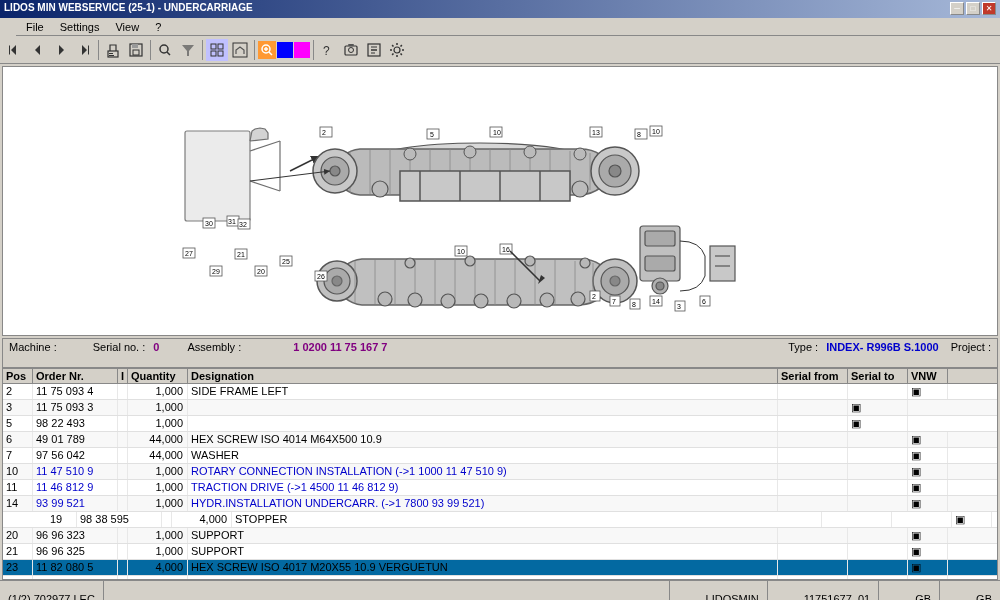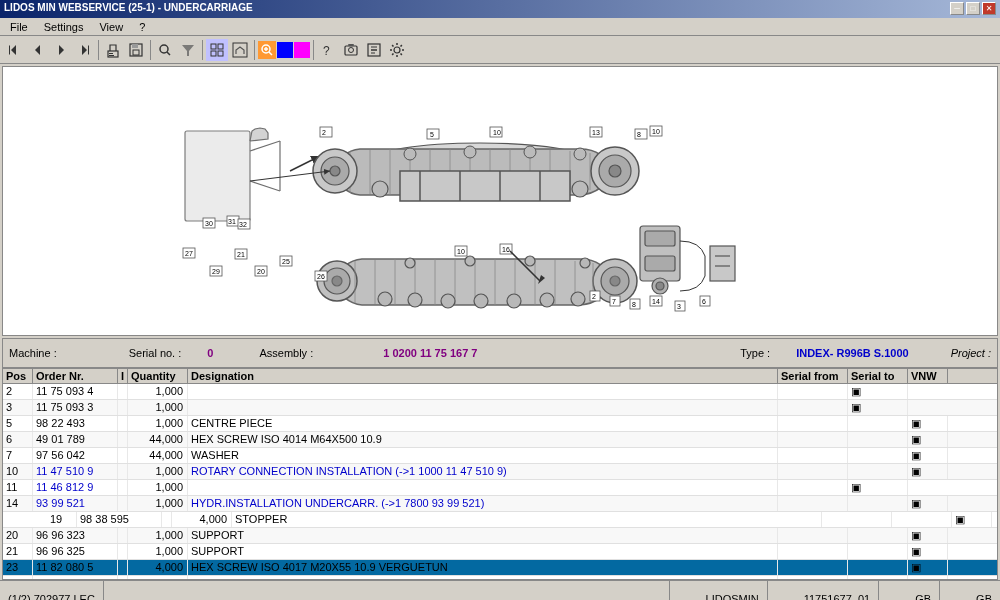--- a/index.html
+++ b/index.html
@@ -29,20 +29,21 @@
     .title-bar-btn.close { background: #c0392b; color: white; }
 
     
     .menu-bar {
       background: #d4d0c8;
       border-bottom: 1px solid #888;
       display: flex;
       padding: 1px 2px;
       height: 18px;
       align-items: center;
+      margin-left: 16px;
     }
     .menu-item {
       padding: 1px 8px;
       font-size: 11px;
       cursor: pointer;
     }
 
     
     .toolbar {
       background: #d4d0c8;
@@ -81,22 +82,22 @@
       overflow: hidden;
     }
 
     
     .info-bar {
       background: #d4d0c8;
       border: 1px solid #888;
       margin: 0 2px;
       padding: 2px 6px;
       display: flex;
-      gap: 26px;
-      align-items: center;
+      gap: 8px;
+      align-items: flex-start;
       font-size: 11px;
       flex: 0 0 30px;
     }
     .info-label { color: #000; }
     .info-value { color: #800080; font-weight: bold; }
     .info-value.blue { color: #0000cc; }
 
     
     .table-area {
       flex: 1;
@@ -515,59 +516,59 @@
   <div class="info-bar">
     <span class="info-label">Machine :</span>
     <span class="info-value blue"></span>
     <span class="info-label" style="margin-left:20px;">Serial no. :</span>
     <span class="info-value" style="color:#800080;">0</span>
     <span class="info-label" style="margin-left:20px;">Assembly :</span>
     <span class="info-value" style="color:#800080;margin-left:44px;">1 0200 11 75 167 7</span>
     <div style="flex:1;"></div>
     <span class="info-label">Type :</span>
     <span class="info-value blue">INDEX- R996B S.1000</span>
-    <span class="info-label" style="margin-left:16px;font-style:italic;">Project :</span>
+    <span class="info-label" style="margin-left:4px;">Project :</span>
   </div>
 
   <div class="table-area">
     <div class="table-header">
       <div class="th-cell">Pos</div>
       <div class="th-cell">Order Nr.</div>
       <div class="th-cell">I</div>
       <div class="th-cell">Quantity</div>
       <div class="th-cell">Designation</div>
       <div class="th-cell">Serial from</div>
       <div class="th-cell">Serial to</div>
       <div class="th-cell">VNW</div>
     </div>
     <div class="table-body" id="table-body">
     <div class="table-row" style="background: rgb(255, 255, 255);">
       <div class="td-cell">2</div>
       <div class="td-cell">11 75 093 4</div>
       <div class="td-cell"></div>
       <div class="td-cell num">1,000</div>
+      <div class="td-cell">SIDE FRAME LEFT</div>
       <div class="td-cell"></div>
       <div class="td-cell"></div>
       <div class="td-cell">▣</div>
     </div>
         <div class="table-row" style="background: rgb(248, 248, 248);">
       <div class="td-cell">3</div>
       <div class="td-cell">11 75 093 3</div>
       <div class="td-cell"></div>
       <div class="td-cell num">1,000</div>
       <div class="td-cell"></div>
       <div class="td-cell"></div>
       <div class="td-cell">▣</div>
     </div>
         <div class="table-row" style="background: rgb(255, 255, 255);">
       <div class="td-cell">5</div>
       <div class="td-cell">98 22 493</div>
       <div class="td-cell"></div>
       <div class="td-cell num">1,000</div>
-      <div class="td-cell">CENTRE PIECE</div>
       <div class="td-cell"></div>
       <div class="td-cell"></div>
       <div class="td-cell">▣</div>
     </div>
         <div class="table-row" style="background: rgb(248, 248, 248);">
       <div class="td-cell">6</div>
       <div class="td-cell">49 01 789</div>
       <div class="td-cell"></div>
       <div class="td-cell num">44,000</div>
       <div class="td-cell">HEX SCREW ISO 4014 M64X500 10.9</div>
@@ -593,20 +594,21 @@
       <div class="td-cell blue">ROTARY CONNECTION INSTALLATION (-&gt;1 1000 11 47 510 9)</div>
       <div class="td-cell"></div>
       <div class="td-cell"></div>
       <div class="td-cell">▣</div>
     </div>
         <div class="table-row" style="background: rgb(255, 255, 255);">
       <div class="td-cell">11</div>
       <div class="td-cell blue">11 46 812 9</div>
       <div class="td-cell"></div>
       <div class="td-cell num">1,000</div>
+      <div class="td-cell blue">TRACTION DRIVE (-&gt;1 4500 11 46 812 9)</div>
       <div class="td-cell"></div>
       <div class="td-cell"></div>
       <div class="td-cell">▣</div>
     </div>
         <div class="table-row" style="background: rgb(248, 248, 248);">
       <div class="td-cell">14</div>
       <div class="td-cell blue">93 99 521</div>
       <div class="td-cell"></div>
       <div class="td-cell num">1,000</div>
       <div class="td-cell blue">HYDR.INSTALLATION UNDERCARR. (-&gt;1 7800 93 99 521)</div>

